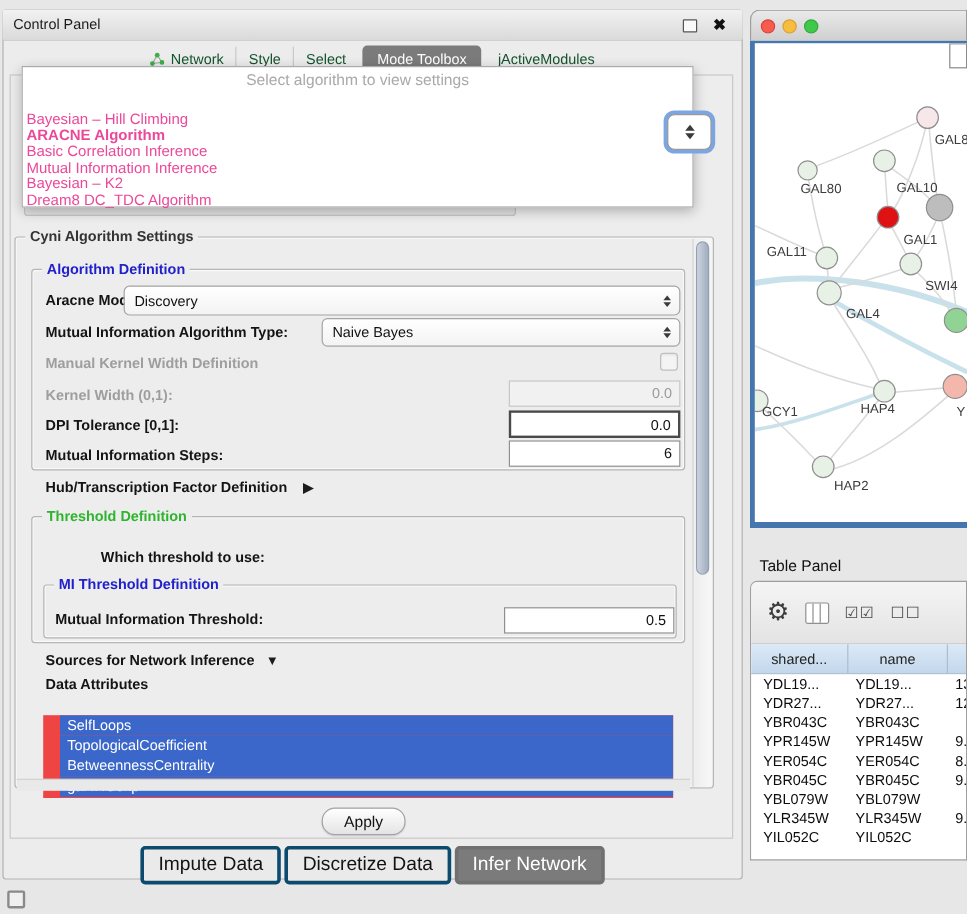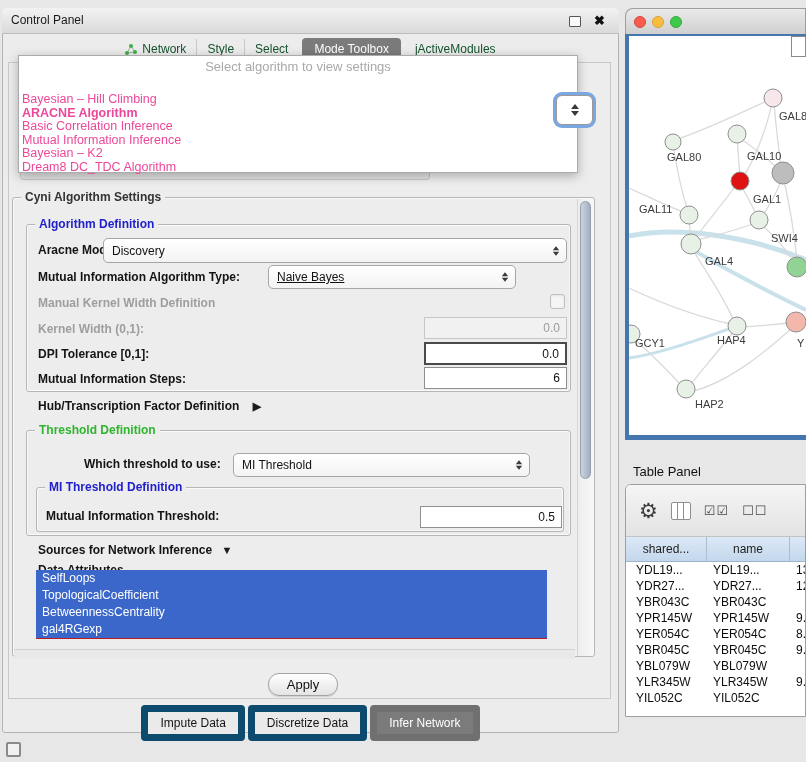--- a/index.html
+++ b/index.html
@@ -70,38 +70,38 @@
           text-align:right;padding:0 6px;background:#fff;border:1px solid #8f8f8f;color:#111;}
   .tf.dis{background:#f1f1f1;border-color:#c7c7c7;color:#9b9b9b;}
   .tf.strong{border:2px solid #4a4a4a;height:23px;}
 
   .chk{position:absolute;left:550px;top:294px;width:15px;height:15px;background:#f4f4f4;
           border:1px solid #bfbfbf;border-radius:3px;box-shadow:inset 0 1px 2px rgba(0,0,0,.06);
           box-sizing:border-box;}
 
   .tri{font-size:11px;color:#1c1c1c;}
 
-  .attr-list{position:absolute;left:36px;top:570px;width:511px;height:69px;background:#b91c1c;overflow:hidden;}
+  .attr-list{position:absolute;left:36px;top:596px;width:511px;height:69px;background:#ef4444;overflow:hidden;padding-left:14px;}
   .attr-item{height:17px;line-height:17px;padding-left:6px;background:var(--selection-blue);
           color:#fff;font-size:12px;white-space:nowrap;}
 
   .hstrip{position:absolute;left:14px;top:649px;width:561px;height:9px;background:#e9e9e9;
           border-top:1px solid #d2d2d2;}
 
   .vtrack{position:absolute;left:577px;top:199px;width:16px;height:457px;
           background:linear-gradient(90deg,#ededed,#f7f7f7);border-left:1px solid #d5d5d5;box-sizing:border-box;}
   .vthumb{position:absolute;left:2px;top:2px;width:11px;height:278px;border-radius:6px;
           background:linear-gradient(90deg,#ccd4de,#a2aebf);border:1px solid #93a0b2;box-sizing:border-box;}
 
   .apply{position:absolute;left:268px;top:673px;width:70px;height:23px;border:1px solid #a3a3a3;
           border-radius:11px;background:linear-gradient(#ffffff,#e4e4e4);font-size:13px;color:#111;
           text-align:center;line-height:21px;box-shadow:0 1px 1px rgba(0,0,0,.12);box-sizing:border-box;}
 
   .btabs{position:absolute;left:2px;top:705px;width:617px;display:flex;justify-content:center;gap:3px;}
-  .btab{font-size:12px;padding:4px 12px;background:#eaeaea;border:7px solid #0c4a6e;
+  .btab{font-size:16px;padding:4px 12px;background:#eaeaea;border:3px solid #0c4a6e;
           border-radius:4px;color:#131313;white-space:nowrap;}
   .btab.sel{background:var(--tab-selected-bg);color:#fff;border-color:#707070;}
 
   
   .nw-title{position:absolute;left:625px;top:8px;width:181px;height:26px;
           background:linear-gradient(#eaeaea,#cfcfcf);border:1px solid #9e9e9e;border-bottom:none;
           border-radius:8px 0 0 0;box-sizing:border-box;}
   .lights{position:absolute;left:8px;top:7px;display:flex;gap:6px;}
   .light{width:12px;height:12px;border-radius:50%;box-sizing:border-box;}
   .l-red{background:var(--light-red);border:1px solid #d9453a;}
@@ -195,21 +195,21 @@
     <span class="grp-title t-blue">Algorithm Definition</span>
   </div>
 
   <div class="lb" style="left:38px;top:243px;">Aracne Mode:</div>
   <div class="combo" style="left:103px;top:238px;width:464px;height:25px;">
     <span>Discovery</span>
     <span class="spin"></span>
   </div>
 
   <div class="lb" style="left:38px;top:270px;">Mutual Information Algorithm Type:</div>
-  <div class="combo" style="left:268px;top:265px;width:248px;text-decoration:underline;">
+  <div class="combo" style="left:268px;top:265px;width:299px;">
     <span>Naive Bayes</span>
     <span class="spin"></span>
   </div>
 
   <div class="lb dis" style="left:38px;top:296px;">Manual Kernel Width Definition</div>
   <div class="chk"></div>
 
   <div class="lb dis" style="left:38px;top:322px;">Kernel Width (0,1):</div>
   <input class="tf dis" style="left: 424px; top: 317px; width: 143px;" readonly="" disabled="" value="0.0">
 
@@ -222,24 +222,20 @@
   <div class="lb" style="left:38px;top:399px;">
     <span>Hub/Transcription Factor Definition</span>
     <span class="tri" style="margin-left:10px;">▶</span>
   </div>
 
   <div class="grp" style="left:26px;top:430px;width:545px;height:106px;">
     <span class="grp-title t-green">Threshold Definition</span>
   </div>
 
   <div class="lb" style="left:84px;top:457px;">Which threshold to use:</div>
-  <div class="combo" style="left:233px;top:453px;width:297px;">
-    <span>MI Threshold</span>
-    <span class="spin"></span>
-  </div>
 
   <div class="grp" style="left:36px;top:487px;width:528px;height:45px;">
     <span class="grp-title t-blue">MI Threshold Definition</span>
   </div>
   <div class="lb" style="left:46px;top:509px;">Mutual Information Threshold:</div>
   <input class="tf" style="left: 420px; top: 506px; width: 142px;" readonly="" value="0.5">
 
   <div class="lb" style="left:38px;top:543px;">
     <span>Sources for Network Inference</span>
     <span class="tri" style="margin-left:6px;">▼</span>

